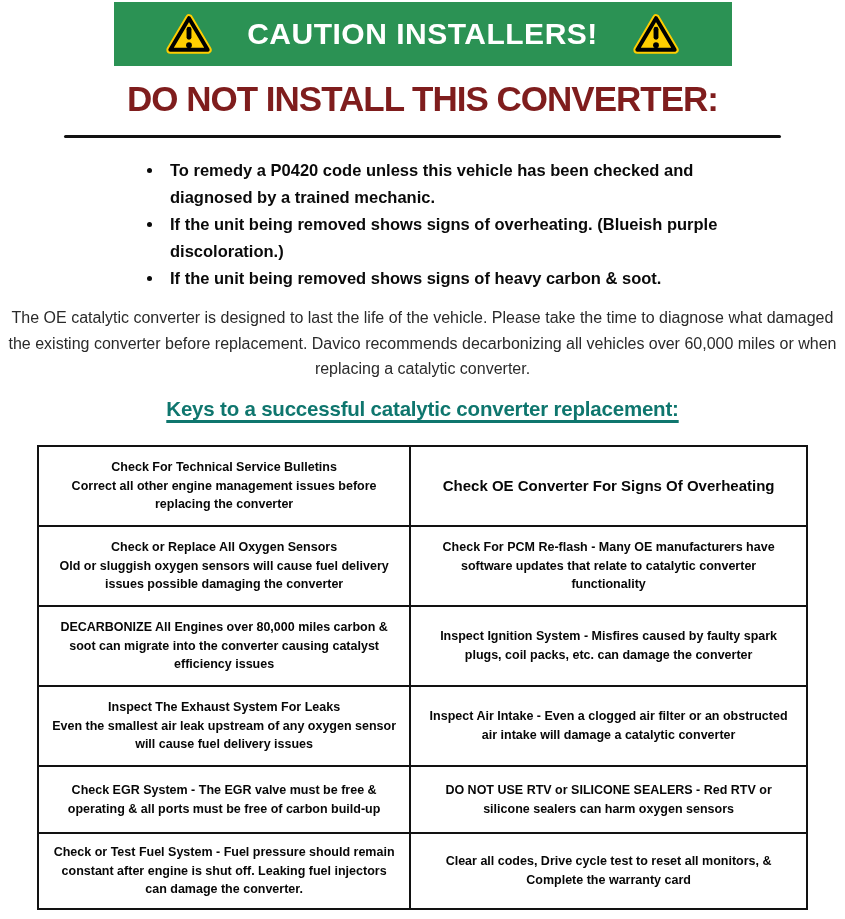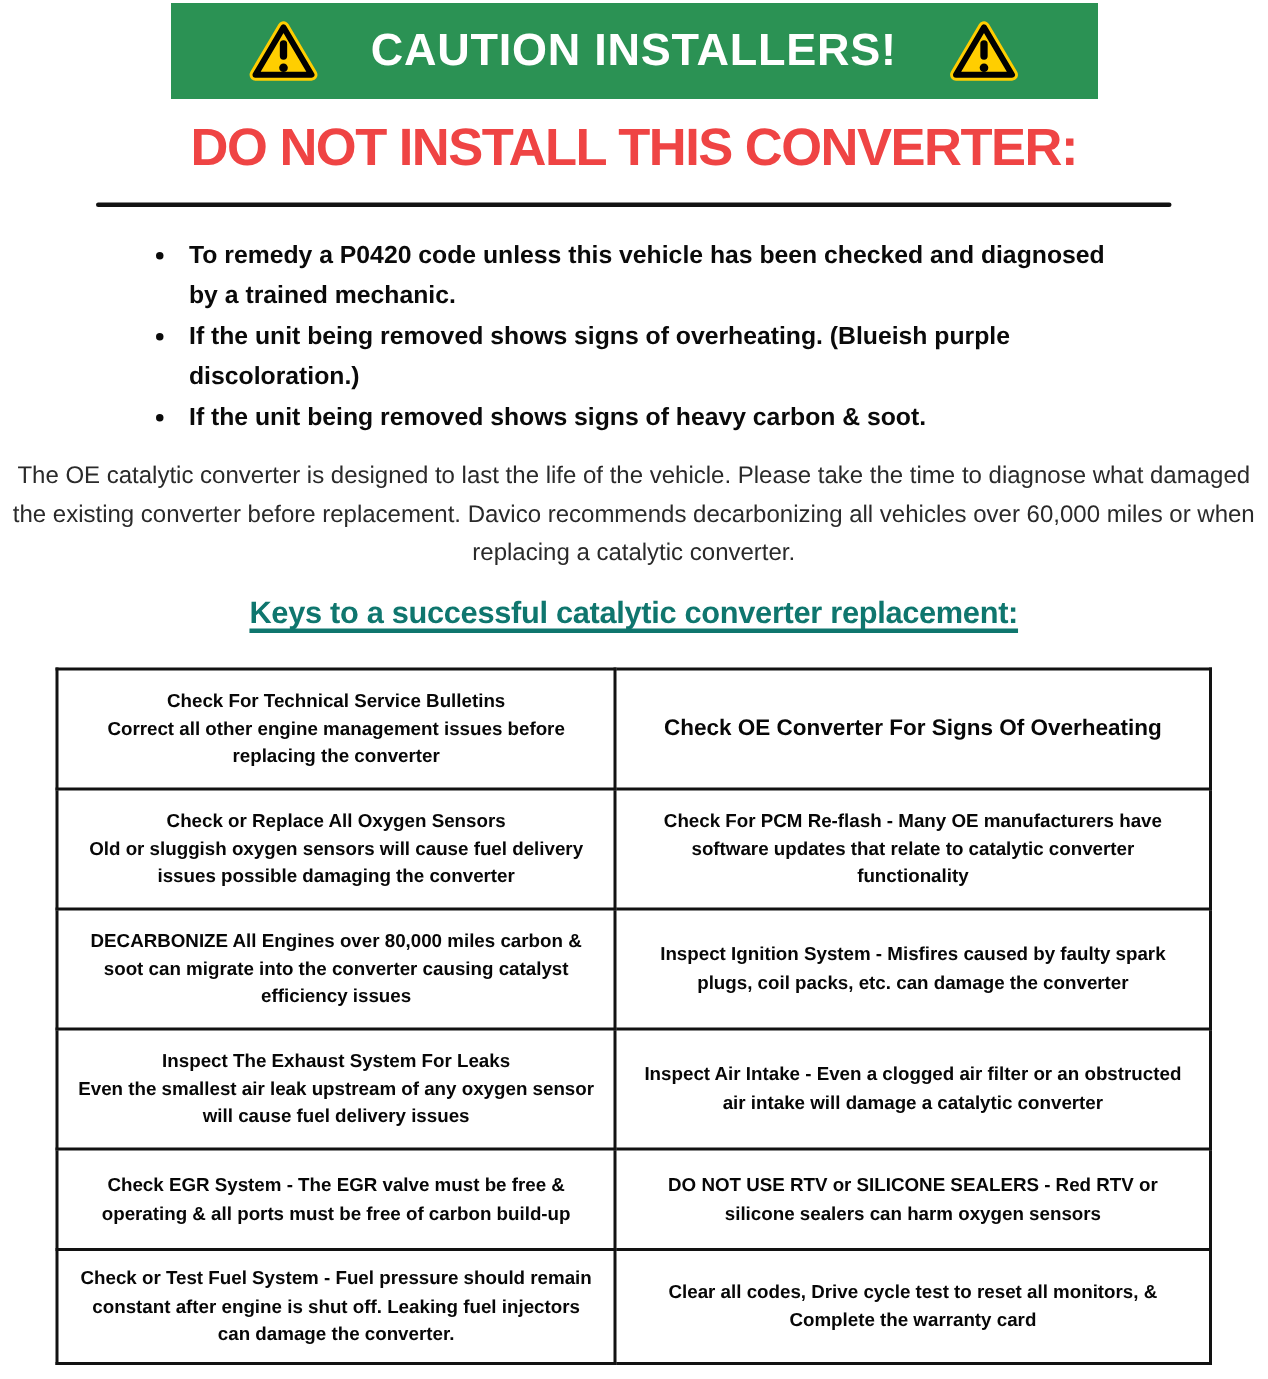--- a/index.html
+++ b/index.html
@@ -33,42 +33,42 @@
   }
   .tri-icon{display:block;}
 
   
   .headline{
     margin-top:13px;
     text-align:center;
     font-size:35px;
     font-weight:bold;
     letter-spacing:-1px;
-    color:#ef4444;
+    color:#7f1d1d;
   }
 
   .rule{
     width:717px;height:3px;
     margin:16px auto 0;
     background:#121212;
     border-radius:2px;
   }
 
   
   .warn-list{
     width:648px;
     margin:19px 0 0 96px;
     list-style:disc;
     padding-left:24px;
     font-size:16.5px;
     font-weight:bold;
     line-height:1.64;
     color:#0a0a0a;
   }
-  .warn-list li{padding-left:6px;}
+  .warn-list li{padding-left:6px;margin-left:44px;}
 
   
   .paragraph{
     width:838px;
     margin:13px auto 0;
     text-align:center;
     font-size:16px;
     line-height:1.6;
     font-weight:normal;
     color:#2a2a2a;

